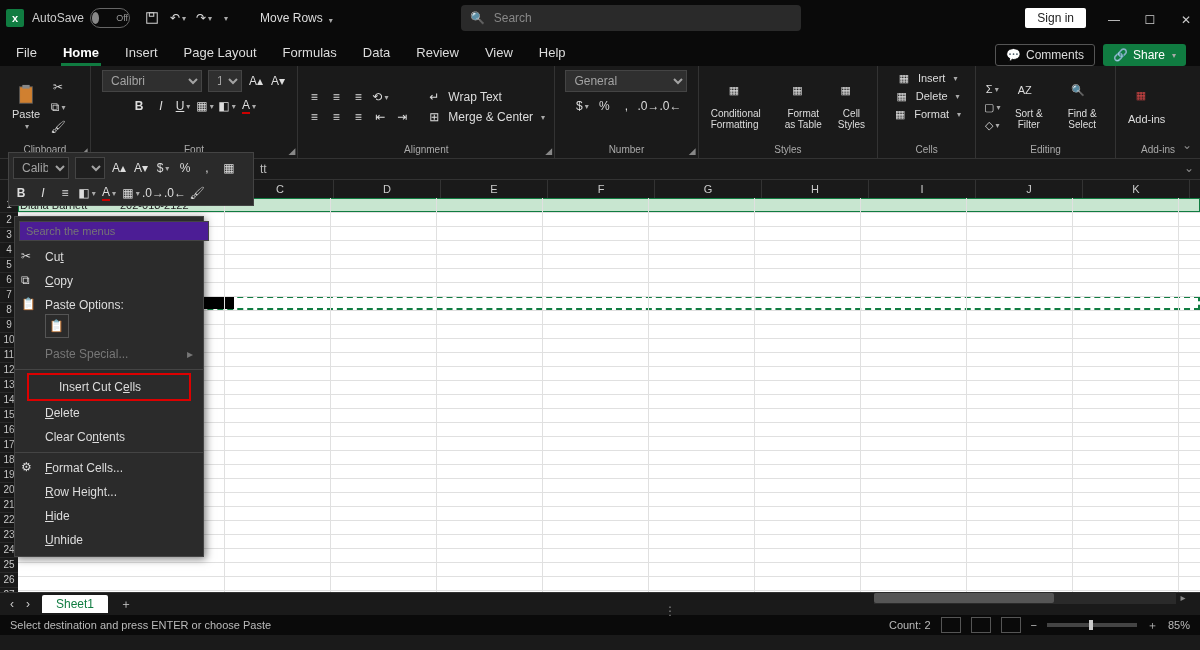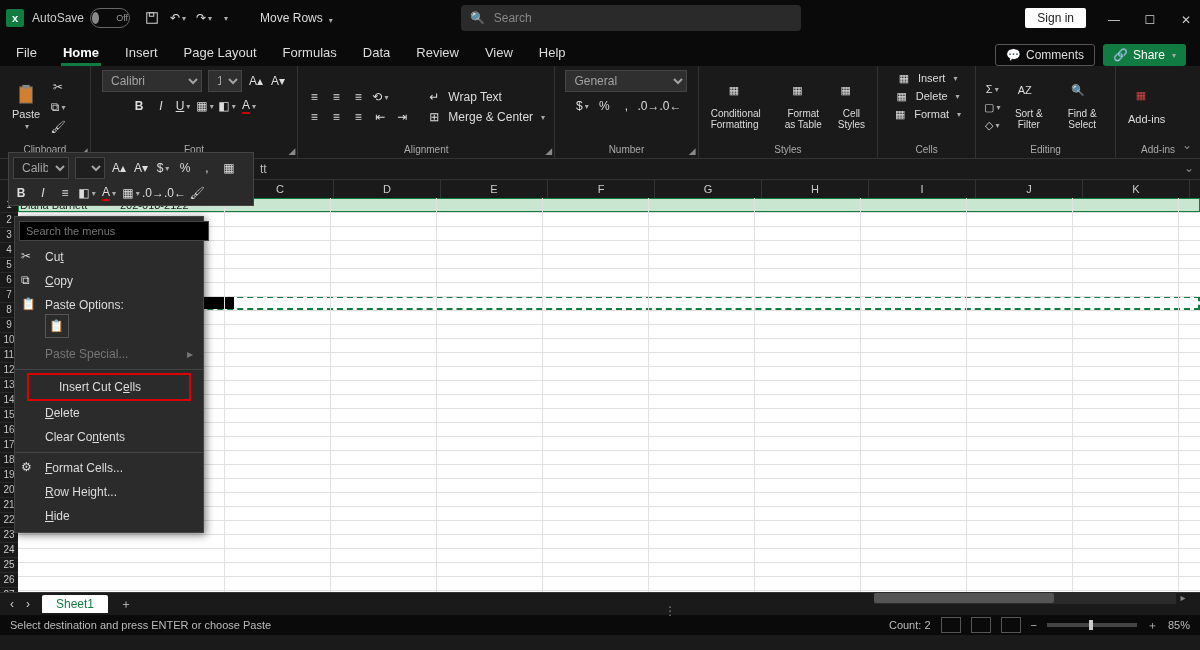--- a/index.html
+++ b/index.html
@@ -47,21 +47,21 @@
 .rownums{width:18px;background:#1a1a1a;color:#ccc;font-size:10px}
 .rn{height:14px;line-height:14px;text-align:center;border-bottom:1px solid #2a2a2a}
 .cells{flex:1;position:relative;background:#fff}
 .row-line{position:absolute;left:0;right:0;border-bottom:1px solid #e0e0e0;height:14px}
 .col-line{position:absolute;top:0;bottom:0;border-right:1px solid #e0e0e0;width:106px}
 .sel-row{position:absolute;left:0;right:0;height:14px;background:#c8e6d0;border:1px solid #107c41;box-sizing:border-box}
 .cut-row{position:absolute;left:0;right:0;height:14px;border:2px dashed #107c41;box-sizing:border-box}
 .cell-txt{position:absolute;font-size:11px;color:#222;padding:0 2px;line-height:14px;white-space:nowrap;overflow:hidden}
 .black-blob{position:absolute;background:#000;height:12px}
 .ctx{position:absolute;left:14px;top:216px;width:188px;background:#2b2b2b;border:1px solid #444;z-index:30;box-shadow:2px 2px 8px rgba(0,0,0,.5);padding-bottom:4px}
-.ctx-search{margin:4px;width:176px;background:#000000;border:1px solid #444;color:#888;padding:3px 6px;font-size:11px}
+.ctx-search{margin:4px;width:176px;background:#4c1d95;border:1px solid #444;color:#888;padding:3px 6px;font-size:11px}
 .ctx-item{padding:5px 10px 5px 30px;font-size:12px;color:#ddd;position:relative;display:flex;align-items:center;justify-content:space-between}
 .ctx-item.disabled{color:#777}
 .ctx-item .mi{position:absolute;left:6px;top:4px;width:16px;height:16px}
 .ctx-sep{height:1px;background:#444;margin:3px 0}
 .ctx-hl{border:2px solid #d00;margin:0 12px}
 .paste-icon{width:22px;height:22px;border:1px solid #555;margin:2px 0 4px 30px;display:flex;align-items:center;justify-content:center}
 .sheettabs{height:22px;background:#1a1a1a;display:flex;align-items:center;padding:0 10px;gap:12px;color:#ccc;border-top:1px solid #333}
 .sheet-tab{background:#fff;color:#107c41;padding:2px 14px;font-size:12px;border-radius:2px 2px 0 0}
 .status{height:20px;background:#0a0a0a;display:flex;align-items:center;padding:0 10px;color:#bbb;font-size:11px;gap:14px}
 .status .right{margin-left:auto;display:flex;align-items:center;gap:10px}
@@ -457,20 +457,23 @@
   <div class="ctx-item">
       <span class="mi">⚙</span>
       <span><u class="acc">F</u>ormat Cells...</span>
     </div>
   <div class="ctx-item">
       <span><u class="acc">R</u>ow Height...</span>
     </div>
   <div class="ctx-item">
       <span><u class="acc">H</u>ide</span>
     </div>
+  <div class="ctx-item">
+      <span><u class="acc">U</u>nhide</span>
+    </div>
 </div>
 
 <div class="sheettabs">
   <span>‹</span>
   <span>›</span>
   <div class="sheet-tab">Sheet1</div>
   <span>＋</span>
   <div style="flex:1;position:relative">
     <span style="position:absolute;left:520px;color:#888">⋮</span>
     <div class="scrollbar-h">

